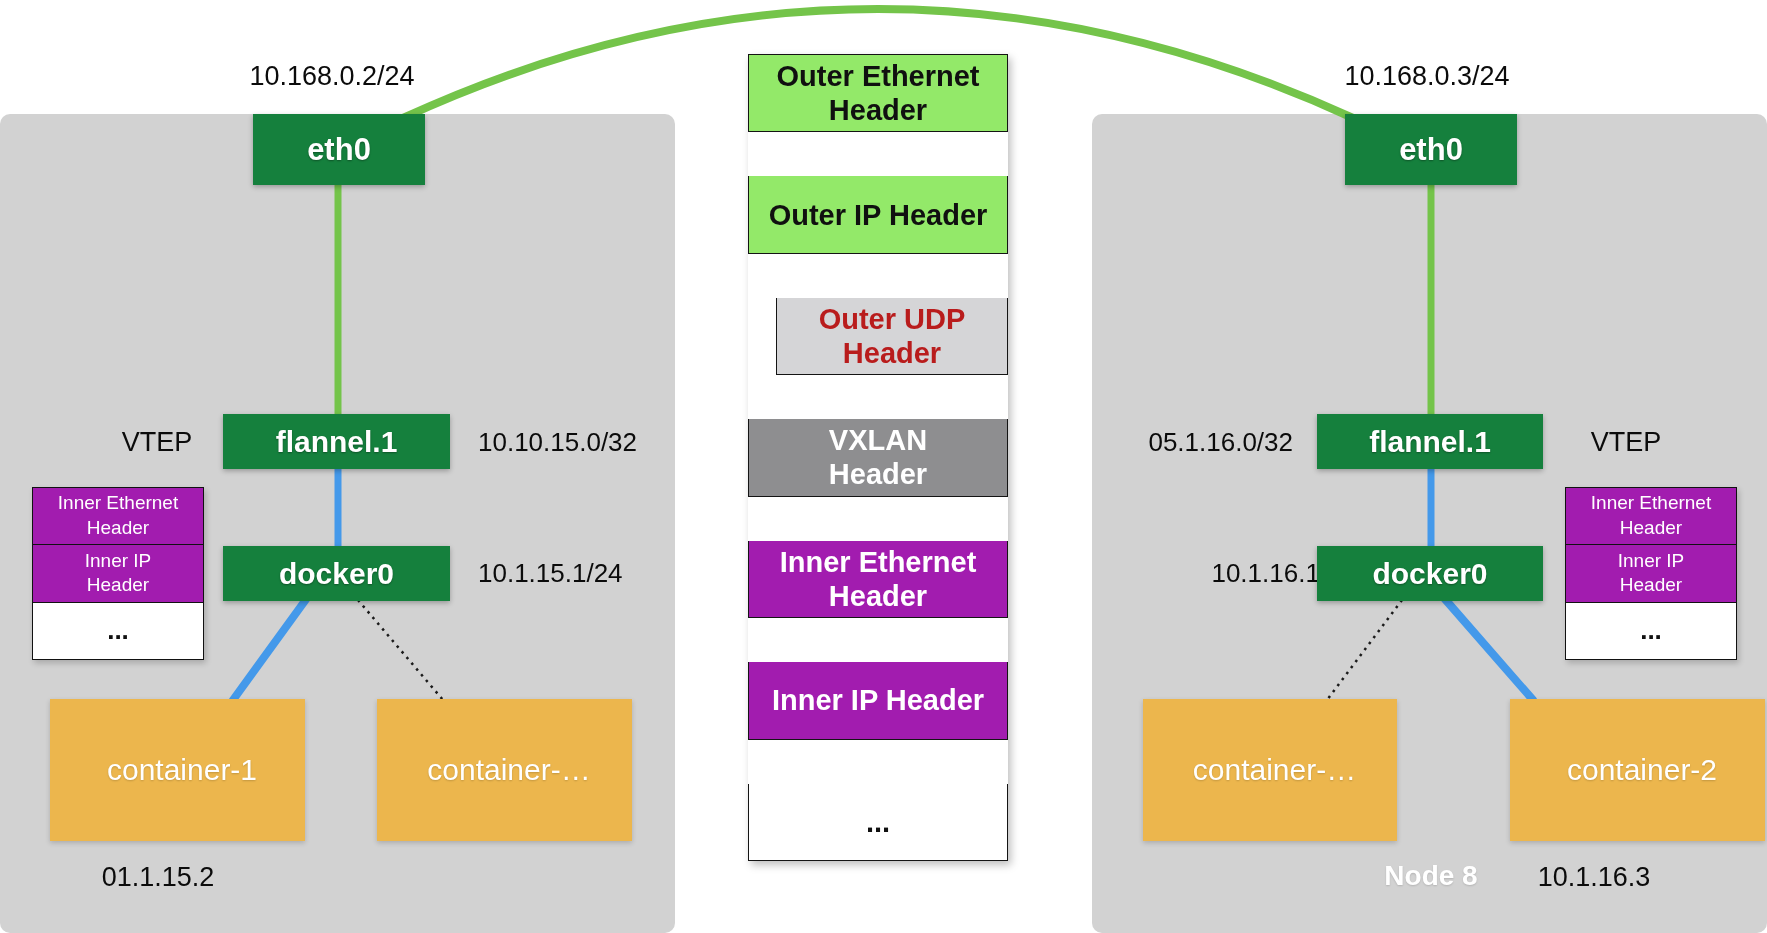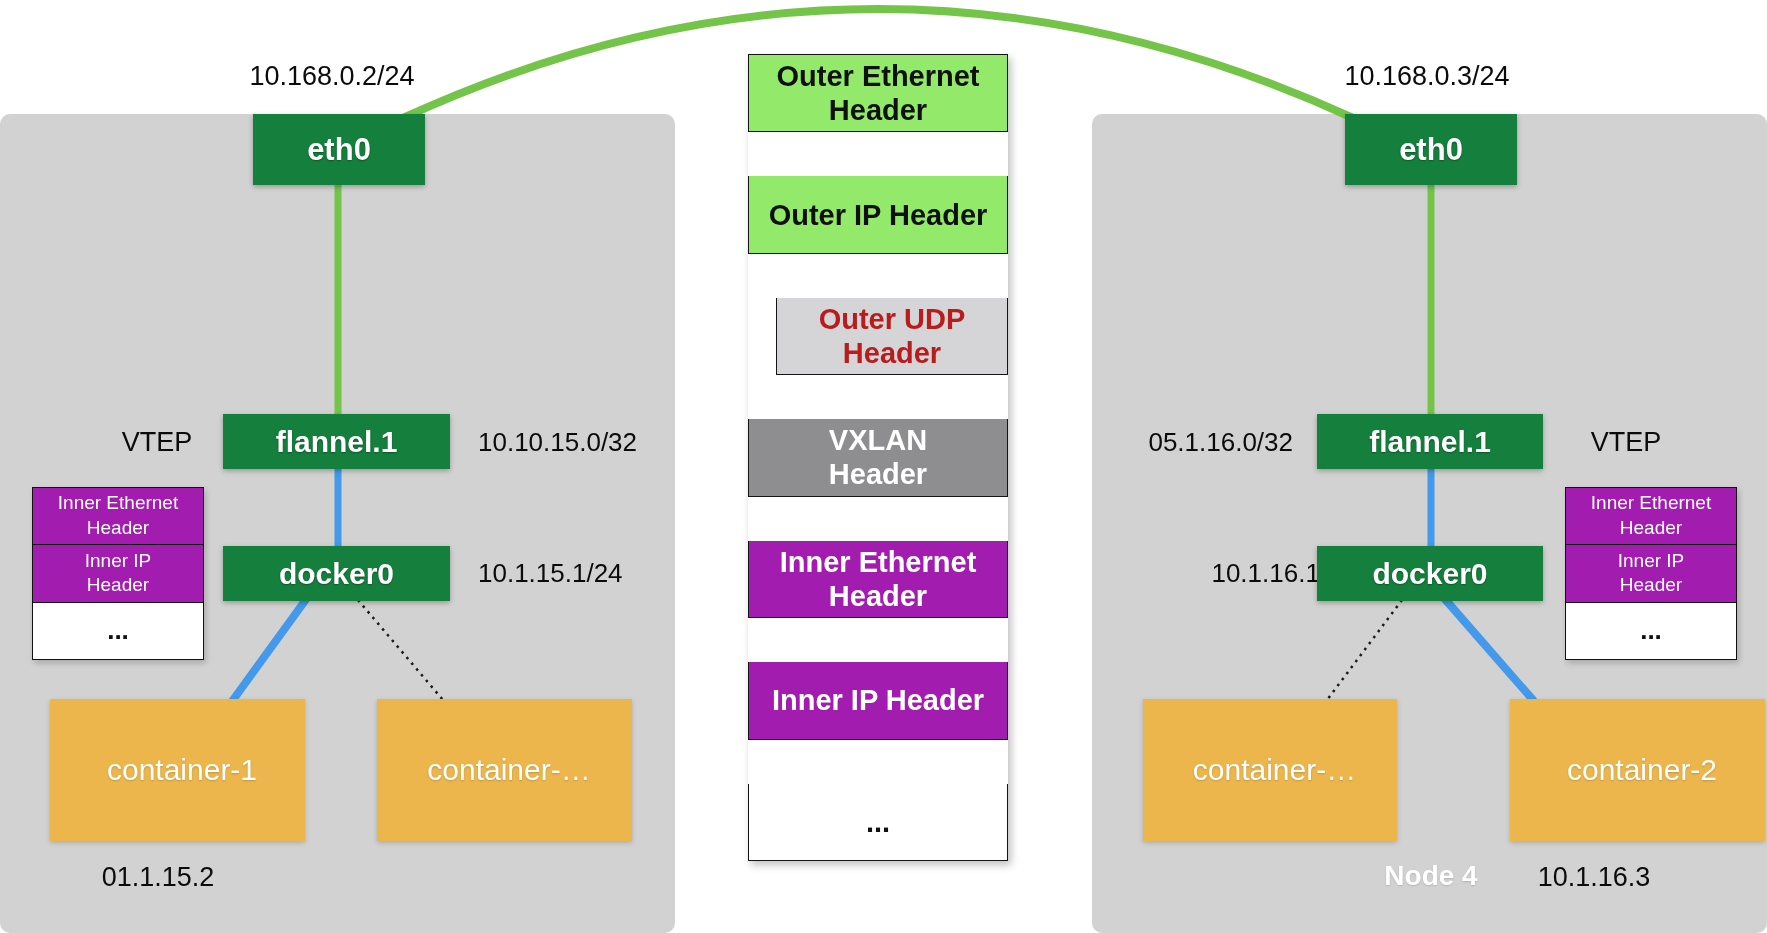--- a/index.html
+++ b/index.html
@@ -136,16 +136,16 @@
     <div class="inset-cell cell-blue">Inner Ethernet
 Header</div>
     <div class="inset-cell cell-blue">Inner IP
 Header</div>
     <div class="inset-cell cell-white" style="font-size:26px;font-weight:bold;">...</div>
   </div>
 
   <div class="container-box" style="left:1143px;width:245px;">container-…</div>
   <div class="container-box" style="left:1470px;margin-left:40px;">container-2</div>
 
-  <div class="label centered white-text" style="left:1331px;top:856px;width:200px;height:40px;font-size:28px;">Node 4</div>
+  <div class="label centered white-text" style="left:1331px;top:856px;width:200px;height:40px;font-size:28px;">Node 8</div>
   <div class="label centered" style="left:1494px;top:857px;width:200px;height:40px;font-size:27px;">10.1.16.3</div>
 
 </div>
 
 </body></html>

